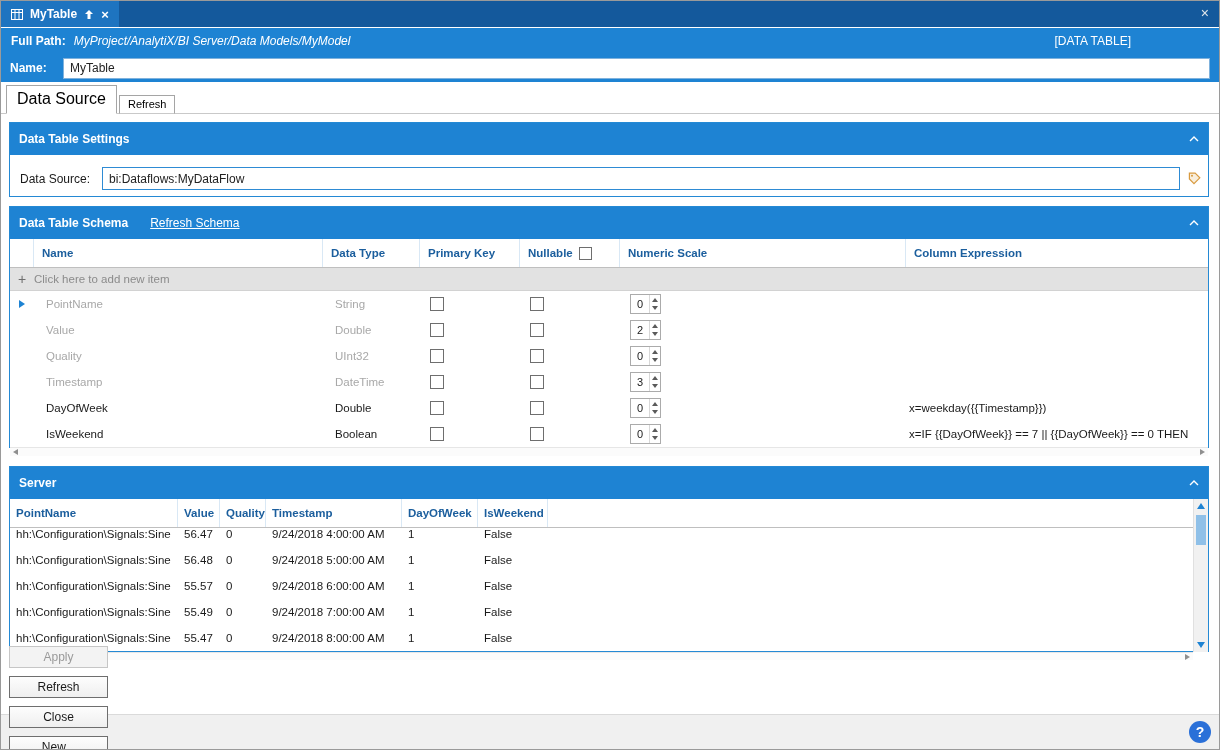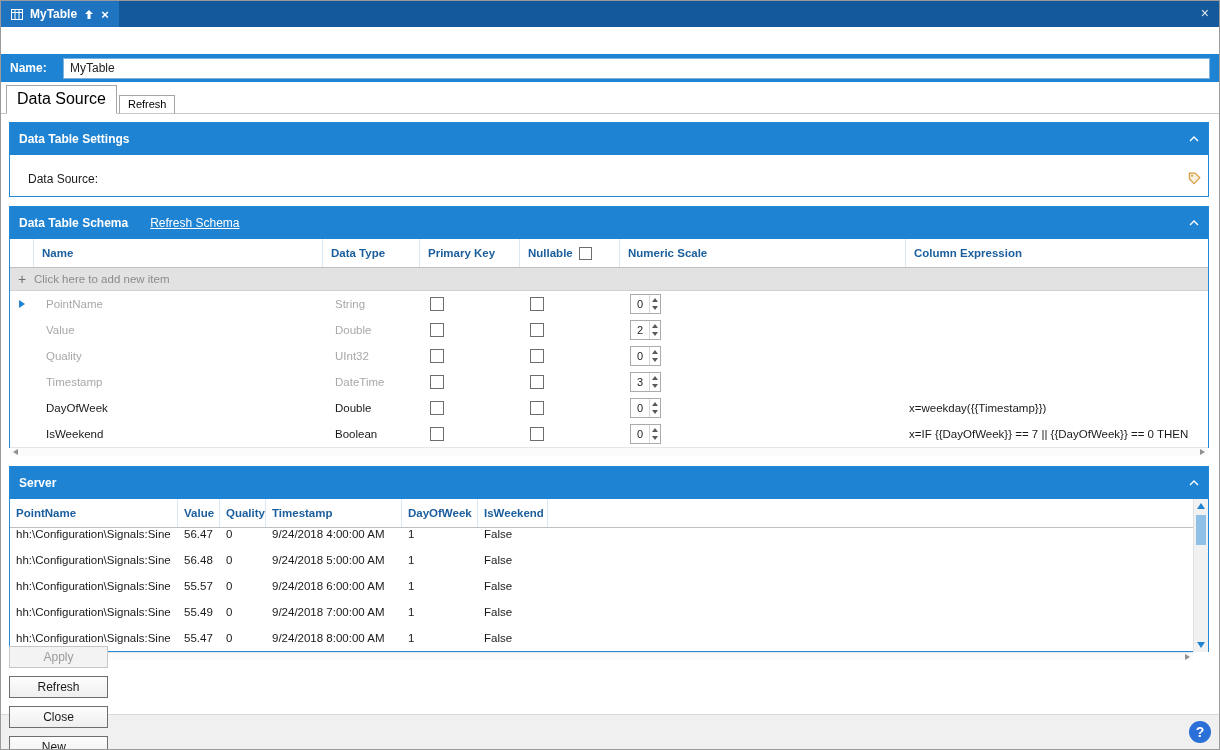--- a/index.html
+++ b/index.html
@@ -34,21 +34,21 @@
   .section{position:absolute;left:8px;right:10px;border:1px solid #2489D4;background:#fff;}
   .sec-head{height:32px;background:#1E83D3;color:#fff;display:flex;align-items:center;padding:0 9px;font-size:12px;}
   .sec-title{font-weight:bold;}
   .sec-link{color:#fff;text-decoration:underline;margin-left:22px;}
   .sec-chevron{margin-left:auto;display:flex;align-items:center;}
   #settings{top:121px;height:75px;}
   #schema{top:205px;height:242px;}
   #preview{top:465px;height:186px;}
 
   .settings-body{position:relative;height:49px;}
-  .ds-label{position:absolute;left:18px;top:17px;font-size:12px;color:#1a1a1a;}
+  .ds-label{position:absolute;left:10px;top:17px;font-size:12px;color:#1a1a1a;}
   .ds-input{position:absolute;left:92px;top:12px;right:28px;height:23px;border:1px solid #2E8BD4;font-size:12px;padding:0 6px;font-family:inherit;color:#222;background:#fff;}
   .ds-tag{position:absolute;right:7px;top:17px;line-height:0;}
 
   
   .grid-head{display:flex;height:29px;border-bottom:1px solid #BFBFBF;}
   .gh{display:flex;align-items:center;gap:6px;padding-left:8px;font-size:11.5px;font-weight:bold;color:#1B5E9D;border-right:1px solid #D9E8F5;overflow:hidden;white-space:nowrap;}
   .sel{width:24px;flex:0 0 24px;padding-left:0;}
   .col-name{width:289px;flex:0 0 289px;}
   .col-type{width:97px;flex:0 0 97px;}
   .col-pk{width:100px;flex:0 0 100px;}
@@ -124,20 +124,25 @@
       <span style="line-height:0;">
         <svg width="10" height="11" viewBox="0 0 10 11">
             <path d="M5 1 L9 5 H6.5 V10 H3.5 V5 H1 Z" fill="#fff"></path>
           </svg>
       </span>
       <span class="tab-close">×</span>
     </div>
     <span class="strip-close">×</span>
   </div>
 
+  <div class="path-bar">
+    <span class="path-label">Full Path:</span>
+    <span class="path-value">MyProject/AnalytiX/BI Server/Data Models/MyModel</span>
+    <span class="path-badge">[DATA TABLE]</span>
+  </div>
 
   <div class="name-bar">
     <span class="name-label">Name:</span>
     <input class="name-input" type="text" value="MyTable" style="">
   </div>
 
   <div class="tab-row">
     <div class="tab active">Data Source</div>
     <div class="tab inactive">Refresh</div>
   </div>
@@ -146,20 +151,21 @@
     <div class="sec-head">
       <span class="sec-title">Data Table Settings</span>
       <span class="sec-chevron">
         <svg width="10" height="6" viewBox="0 0 10 6">
             <polyline points="1,5 5,1 9,5" fill="none" stroke="#fff" stroke-width="1.4"></polyline>
           </svg>
       </span>
     </div>
     <div class="settings-body">
       <span class="ds-label">Data Source:</span>
+      <input class="ds-input" type="text" value="bi:Dataflows:MyDataFlow" style="">
       <span class="ds-tag">
         <svg width="13" height="13" viewBox="0 0 13 13">
             <path d="M7.2 1.2 L11.8 5.8 L6 11.6 L1.4 7 L1.4 1.2 Z" fill="#F8EEDC" stroke="#D89A3F" stroke-width="1.2"></path>
             <circle cx="4" cy="3.8" r="1" fill="#D89A3F"></circle>
           </svg>
       </span>
     </div>
   </div>
 
   <div class="section" id="schema">

